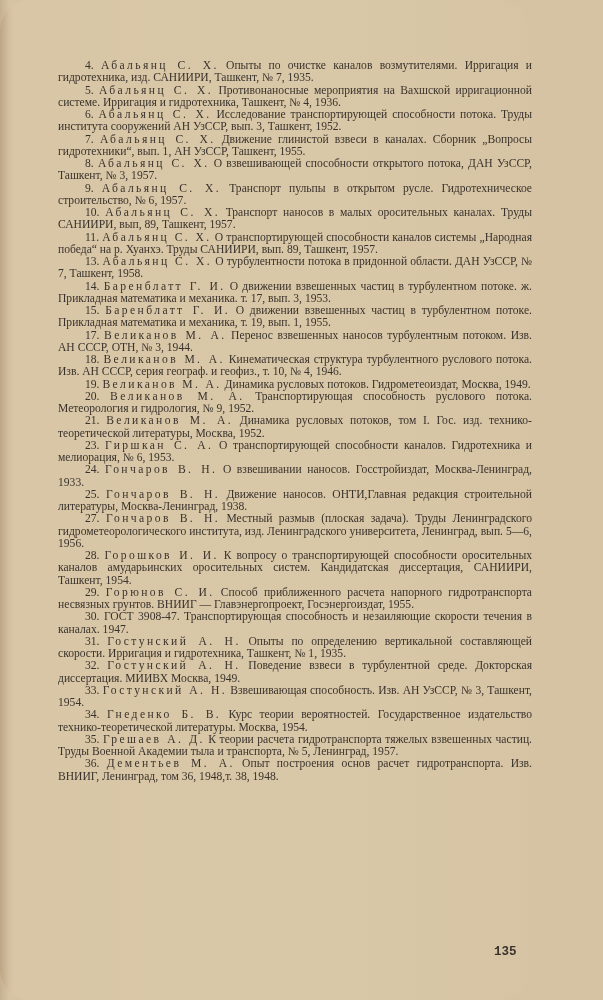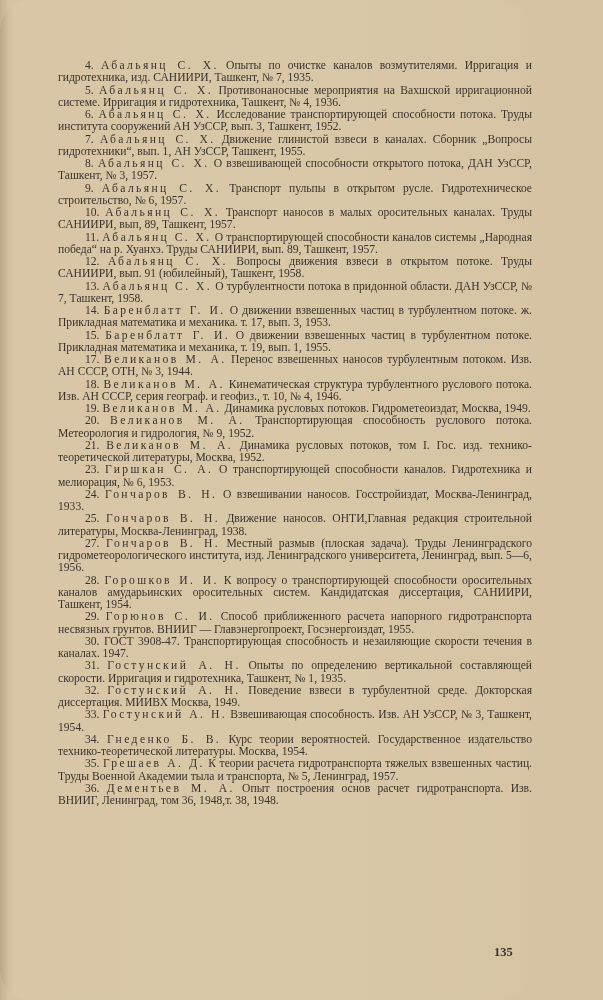--- a/index.html
+++ b/index.html
@@ -27,37 +27,36 @@
   .entry {
     margin: 0; text-indent: 27px;
     text-align: justify;
   }
   .entry .author {
     letter-spacing: 2.4px;
   }
   .page-number {
     position: absolute; left: 494px; top: 945px;
     font-size: 12.5px; font-weight: bold; color: #3a332c;
-    font-family: Liberation Serif, serif;
+    font-family: Liberation Mono, monospace;
   }
 </style>
 </head>
 <body>
 
 <div class="page">
   <div class="refs" id="refs">
       <p class="entry"><span class="num">4.</span> <span class="author">Абальянц С. Х.</span> <span class="text">Опыты по очистке каналов возмутителями. Ирригация и гидротехника, изд. САНИИРИ, Ташкент, № 7, 1935.</span></p>
       <p class="entry"><span class="num">5.</span> <span class="author">Абальянц С. Х.</span> <span class="text">Противонаносные мероприятия на Вахшской ирригационной системе. Ирригация и гидротехника, Ташкент, № 4, 1936.</span></p>
       <p class="entry"><span class="num">6.</span> <span class="author">Абальянц С. Х.</span> <span class="text">Исследование транспортирующей способности потока. Труды института сооружений АН УзССР, вып. 3, Ташкент, 1952.</span></p>
       <p class="entry"><span class="num">7.</span> <span class="author">Абальянц С. Х.</span> <span class="text">Движение глинистой взвеси в каналах. Сборник „Вопросы гидротехники“, вып. 1, АН УзССР, Ташкент, 1955.</span></p>
       <p class="entry"><span class="num">8.</span> <span class="author">Абальянц С. Х.</span> <span class="text">О взвешивающей способности открытого потока, ДАН УзССР, Ташкент, № 3, 1957.</span></p>
       <p class="entry"><span class="num">9.</span> <span class="author">Абальянц С. Х.</span> <span class="text">Транспорт пульпы в открытом русле. Гидротехническое строительство, № 6, 1957.</span></p>
       <p class="entry"><span class="num">10.</span> <span class="author">Абальянц С. Х.</span> <span class="text">Транспорт наносов в малых оросительных каналах. Труды САНИИРИ, вып, 89, Ташкент, 1957.</span></p>
       <p class="entry"><span class="num">11.</span> <span class="author">Абальянц С. Х.</span> <span class="text">О транспортирующей способности каналов системы „Народная победа“ на р. Хуанхэ. Труды САНИИРИ, вып. 89, Ташкент, 1957.</span></p>
-      <p class="entry"><span class="num">12.</span> <span class="author">Абальянц С. Х.</span> <span class="text">Вопросы движения взвеси в открытом потоке. Труды САНИИРИ, вып. 91 (юбилейный), Ташкент, 1958.</span></p>
       <p class="entry"><span class="num">13.</span> <span class="author">Абальянц С. Х.</span> <span class="text">О турбулентности потока в придонной области. ДАН УзССР, № 7, Ташкент, 1958.</span></p>
       <p class="entry"><span class="num">14.</span> <span class="author">Баренблатт Г. И.</span> <span class="text">О движении взвешенных частиц в турбулентном потоке. ж. Прикладная математика и механика. т. 17, вып. 3, 1953.</span></p>
       <p class="entry"><span class="num">15.</span> <span class="author">Баренблатт Г. И.</span> <span class="text">О движении взвешенных частиц в турбулентном потоке. Прикладная математика и механика, т. 19, вып. 1, 1955.</span></p>
       <p class="entry"><span class="num">17.</span> <span class="author">Великанов М. А.</span> <span class="text">Перенос взвешенных наносов турбулентным потоком. Изв. АН СССР, ОТН, № 3, 1944.</span></p>
       <p class="entry"><span class="num">18.</span> <span class="author">Великанов М. А.</span> <span class="text">Кинематическая структура турбулентного руслового потока. Изв. АН СССР, серия географ. и геофиз., т. 10, № 4, 1946.</span></p>
       <p class="entry"><span class="num">19.</span> <span class="author">Великанов М. А.</span> <span class="text">Динамика русловых потоков. Гидрометеоиздат, Москва, 1949.</span></p>
       <p class="entry"><span class="num">20.</span> <span class="author">Великанов М. А.</span> <span class="text">Транспортирующая способность руслового потока. Метеорология и гидрология, № 9, 1952.</span></p>
       <p class="entry"><span class="num">21.</span> <span class="author">Великанов М. А.</span> <span class="text">Динамика русловых потоков, том I. Гос. изд. технико-теоретической литературы, Москва, 1952.</span></p>
       <p class="entry"><span class="num">23.</span> <span class="author">Гиршкан С. А.</span> <span class="text">О транспортирующей способности каналов. Гидротехника и мелиорация, № 6, 1953.</span></p>
       <p class="entry"><span class="num">24.</span> <span class="author">Гончаров В. Н.</span> <span class="text">О взвешивании наносов. Госстройиздат, Москва-Ленинград, 1933.</span></p>

